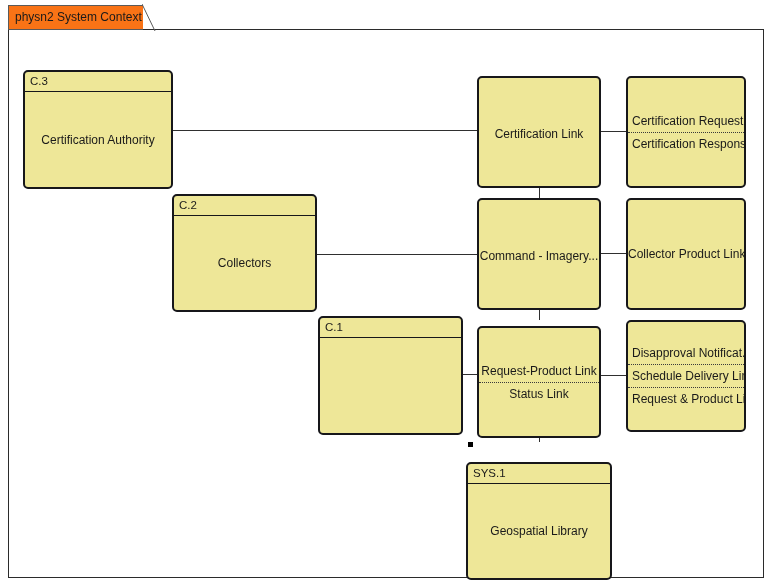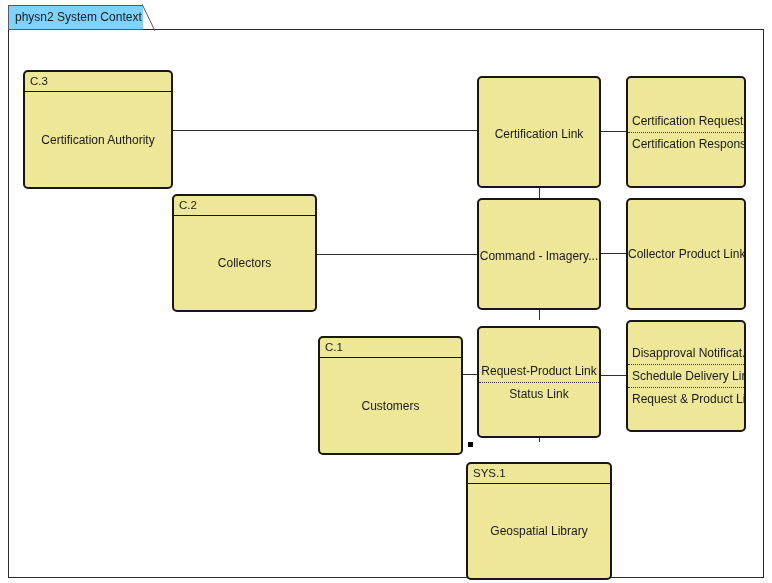--- a/index.html
+++ b/index.html
@@ -20,21 +20,21 @@
   .tab {
     position: absolute;
     left: 8px;
     top: 5px;
     width: 135px;
     height: 25px;
     box-sizing: border-box;
     border-left: 1px solid #5a5a5a;
     border-top: 1px solid #5a5a5a;
     border-bottom: 1px solid #5a5a5a;
-    background: #7dd3fc;
+    background: #f97316;
     color: #1a1a1a;
     font-size: 12px;
     line-height: 23px;
     padding-left: 6px;
     white-space: nowrap;
     z-index: 6;
   }
   .tab-slash {
     position: absolute;
     left: 142px;
@@ -166,23 +166,22 @@
 
   <div id="nodes">
       <div class="node" style="left: 23px; top: 70px; width: 150px; height: 119px;">
         <div class="node-header">C.3</div>
         <div class="node-body">Certification Authority</div>
       </div>
       <div class="node" style="left: 172px; top: 194px; width: 145px; height: 118px;">
         <div class="node-header">C.2</div>
         <div class="node-body">Collectors</div>
       </div>
-      <div class="node" style="left: 318px; top: 316px; width: 145px; height: 119px; margin-top: 20px;">
+      <div class="node" style="left: 318px; top: 316px; width: 145px; height: 119px;">
         <div class="node-header">C.1</div>
-        <div class="node-body">Customers</div>
       </div>
       <div class="node" style="left: 466px; top: 462px; width: 146px; height: 118px;">
         <div class="node-header">SYS.1</div>
         <div class="node-body">Geospatial Library</div>
       </div>
       <div class="node" style="left: 477px; top: 76px; width: 124px; height: 112px;">
         <div class="node-body nohdr">Certification Link</div>
       </div>
       <div class="node" style="left: 477px; top: 198px; width: 124px; height: 112px;">
         <div class="node-body nohdr">Command - Imagery...</div>

